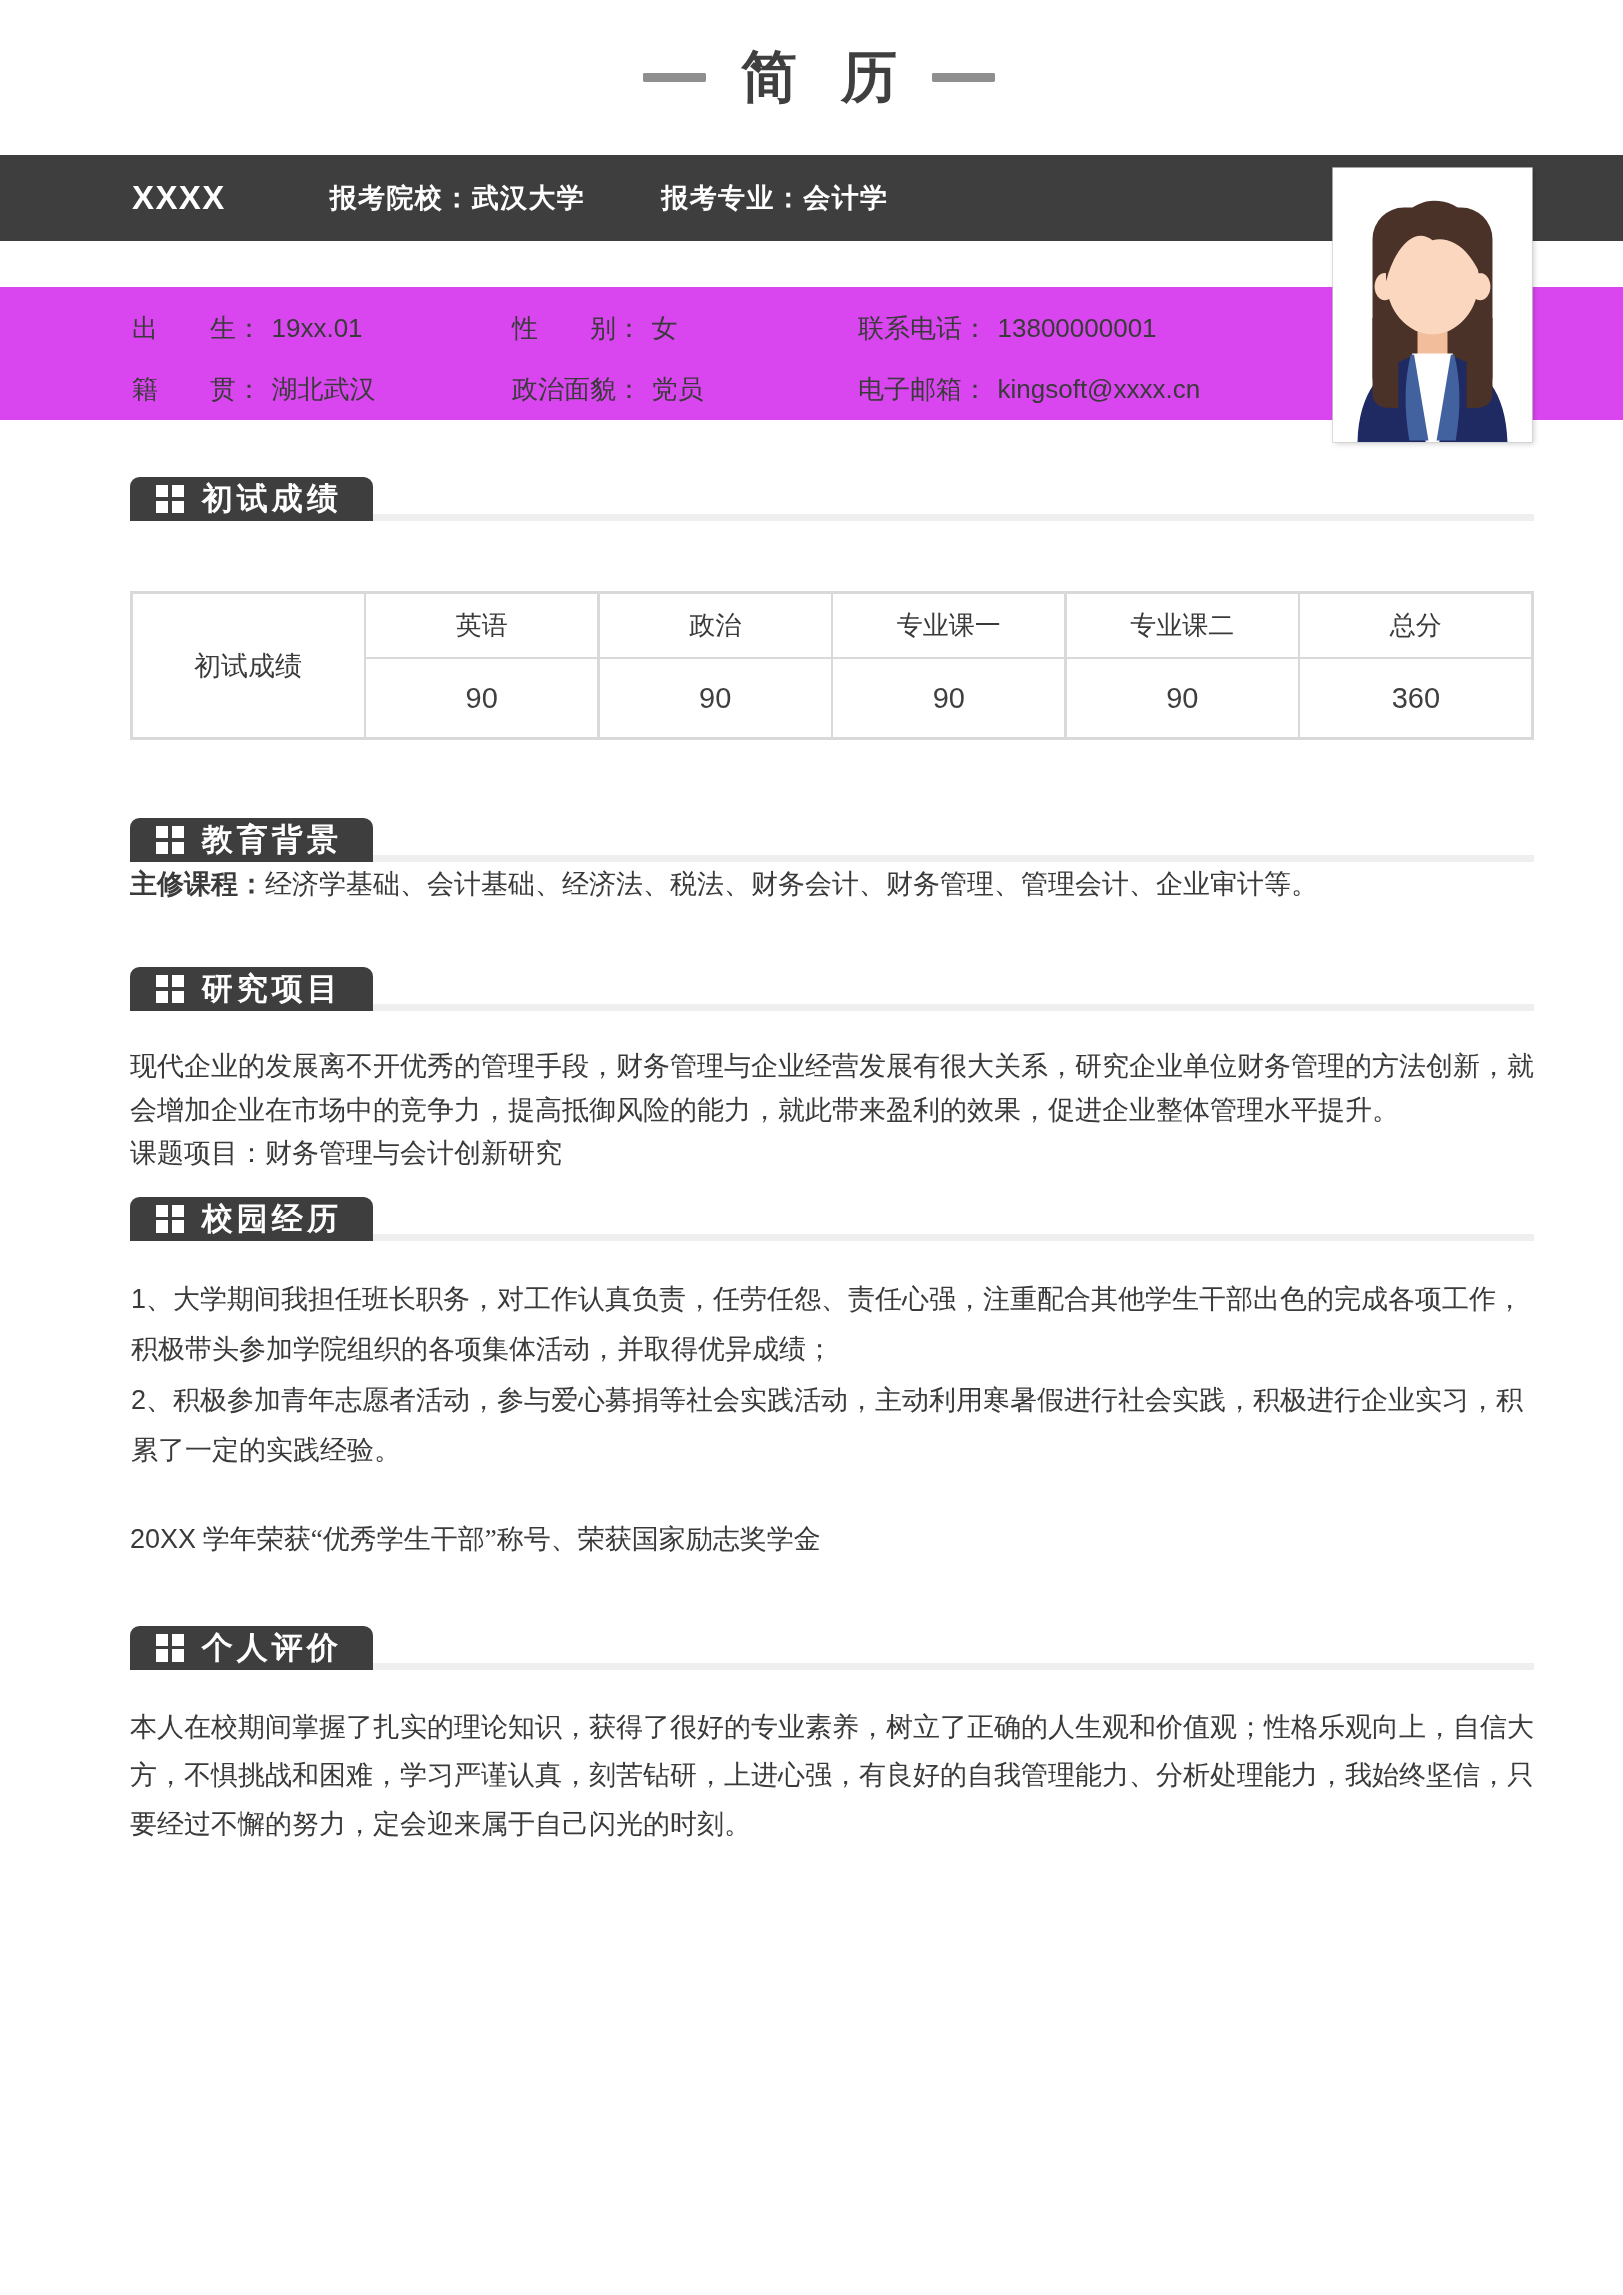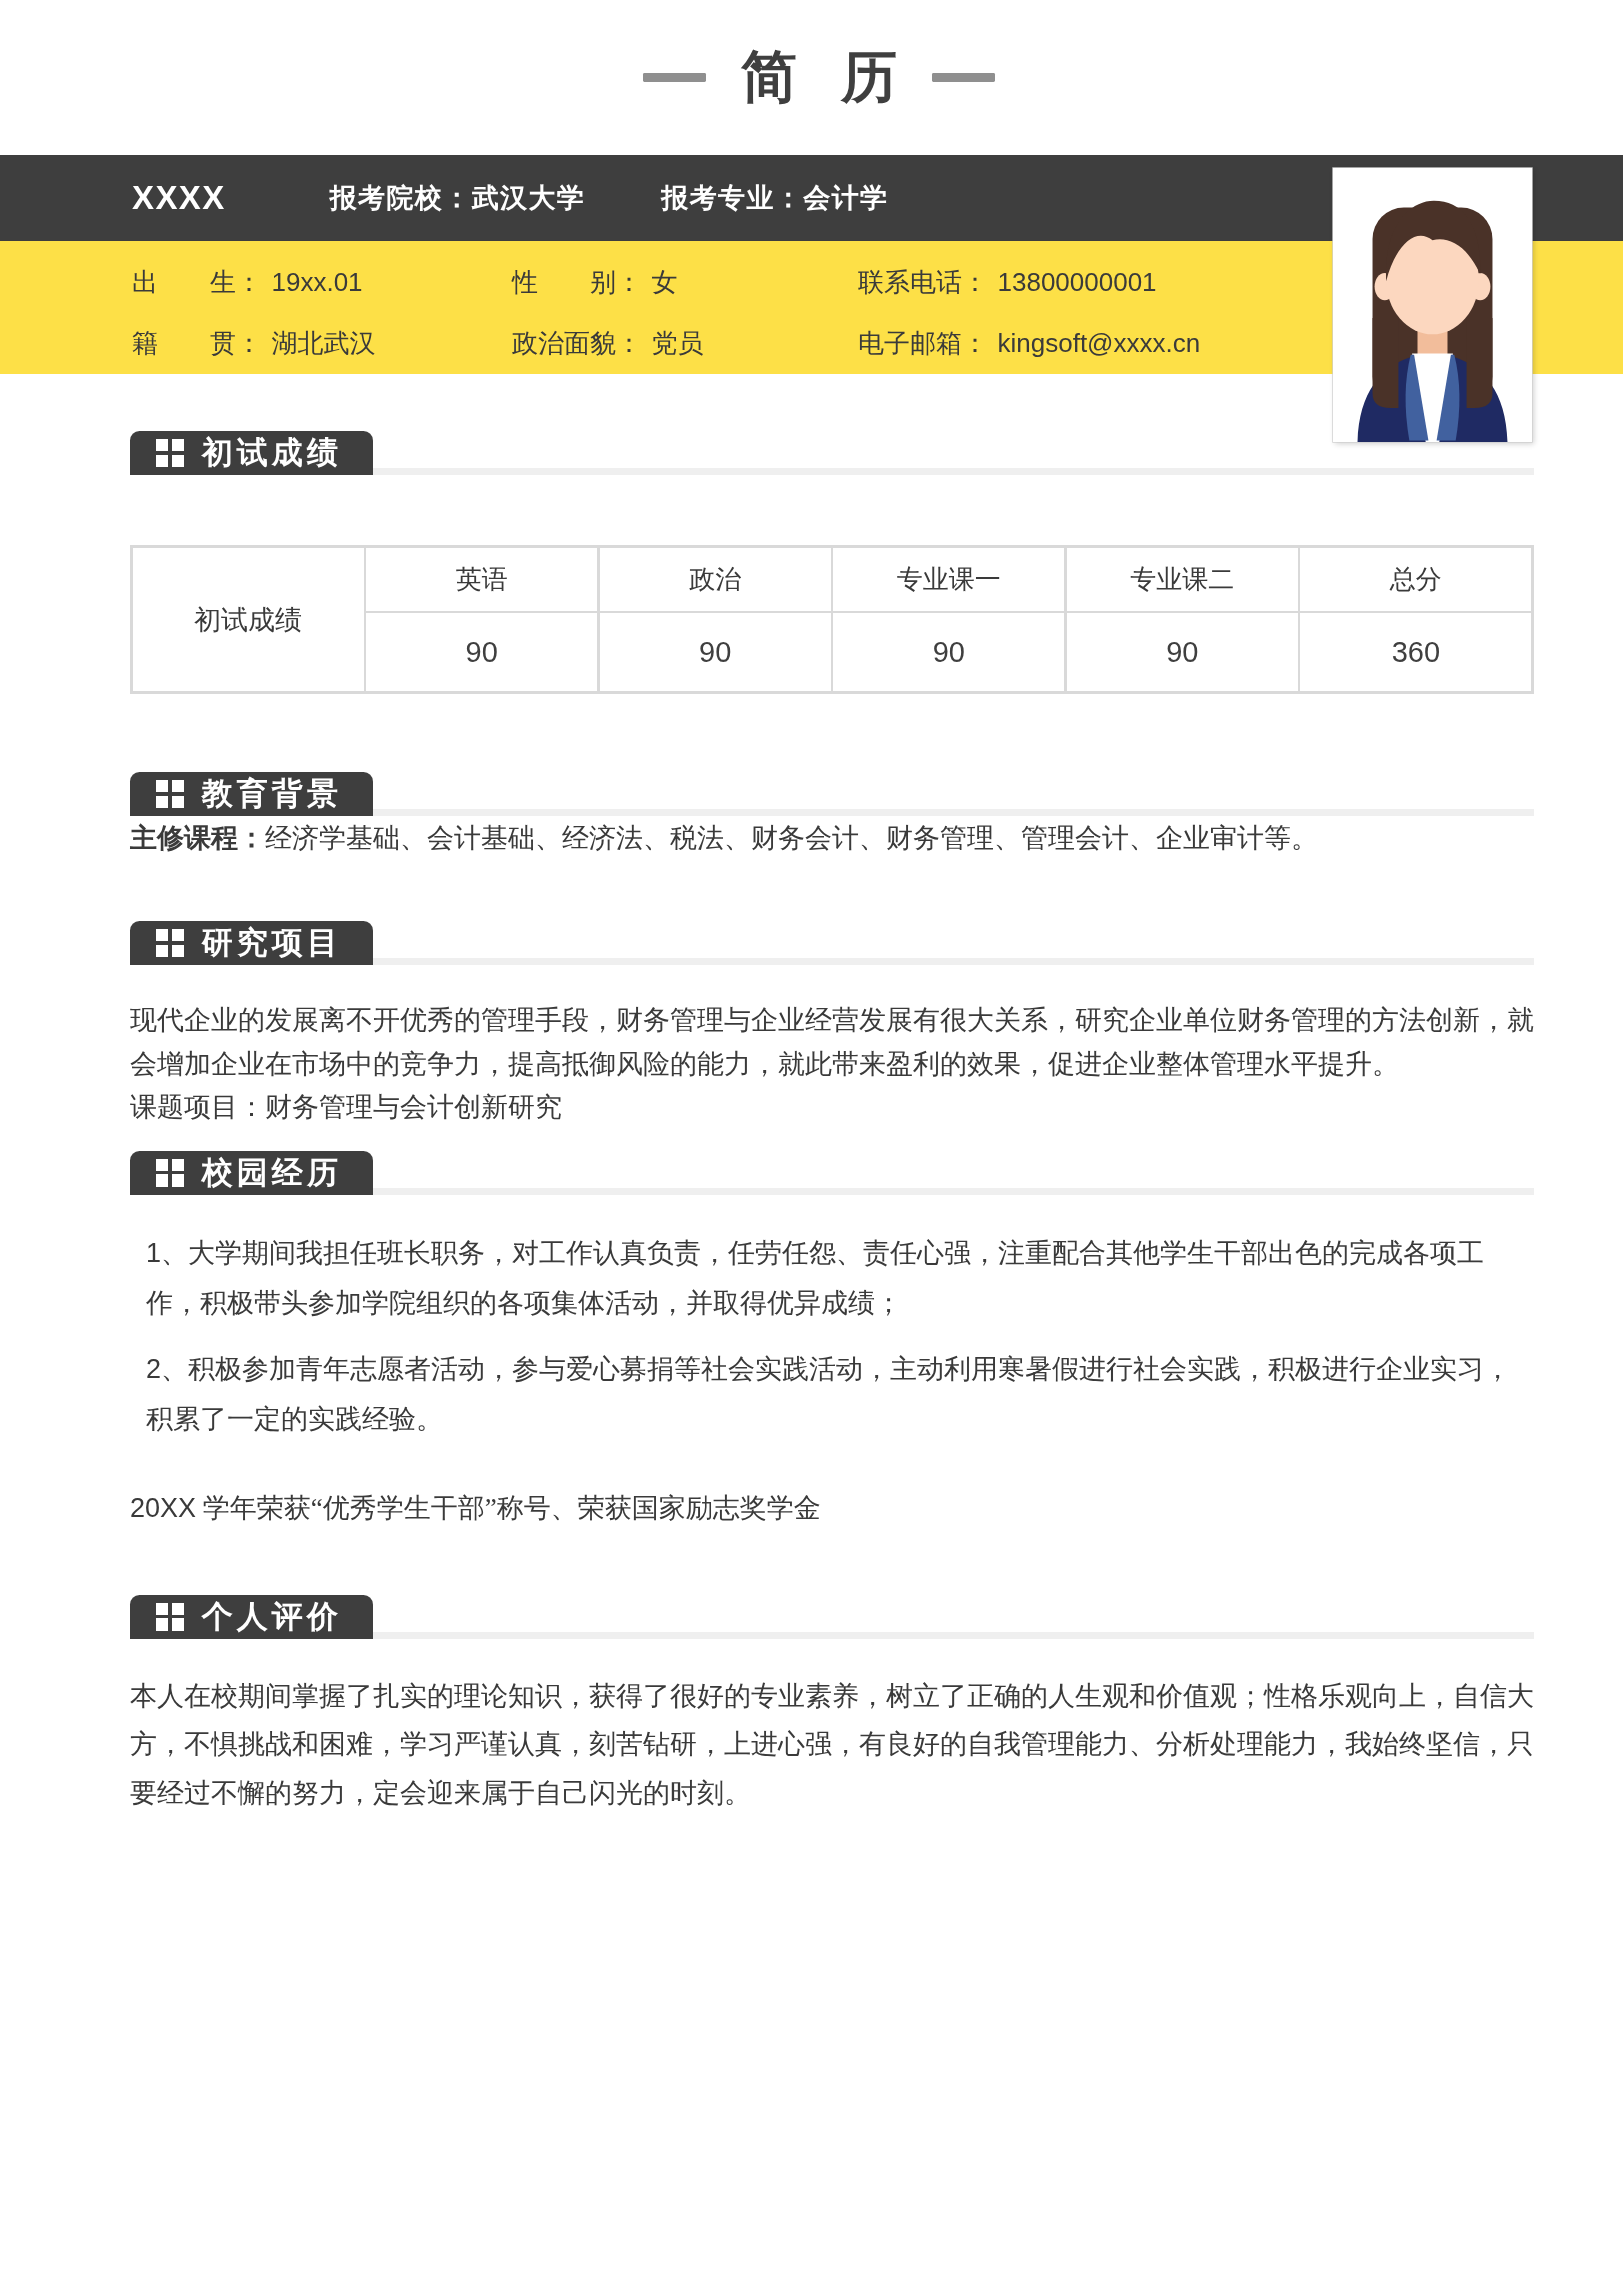--- a/index.html
+++ b/index.html
@@ -12,22 +12,22 @@
   .title-dash.left{margin-right:35px;}
   .title-dash.right{margin-left:35px;}
   .title-text{font-size:56px;font-weight:bold;color:#3f3f3f;letter-spacing:44px;margin-right:-44px;}
 
   
   .band{height:86px;background:#3e3e3e;display:flex;align-items:center;padding-left:132px;box-sizing:border-box;}
   .band .name{font-family:"Liberation Sans","DejaVu Sans",sans-serif;font-size:33px;font-weight:bold;color:#ffffff;margin-right:104px;letter-spacing:1.4px;}
   .band .apply{font-size:27px;font-weight:bold;color:#ffffff;letter-spacing:1.4px;margin-right:76px;}
 
   
-  .info-band{height:133px;background:#fde047;display:grid;grid-template-columns:380px 346px 1fr;
-             grid-auto-rows:1fr;align-items:center;padding:11px 293px 0 132px;box-sizing:border-box;}
+  .info-band{height:133px;background:#d946ef;display:grid;grid-template-columns:380px 346px 1fr;
+             grid-auto-rows:1fr;align-items:center;padding:11px 293px 0 132px;box-sizing:border-box;margin-top:46px;}
   .field{font-size:26px;white-space:nowrap;}
   .field .lbl{display:inline-block;width:104px;text-align:justify;text-align-last:justify;}
   .field .col{margin-right:9.5px;}
   .lat{font-family:"Liberation Sans","DejaVu Sans",sans-serif;}
 
   
   .photo{position:absolute;left:1333px;top:168px;width:199px;height:274px;background:#ffffff;
          box-shadow:0 0 0 0.7px #cfcfcf,2px 2px 5.5px rgba(0,0,0,.18);z-index:3;}
 
   
@@ -60,21 +60,21 @@
   .edu-row .period{justify-self:start;font-family:"Liberation Sans","DejaVu Sans",sans-serif;font-size:29px;}
   .edu-row .school{justify-self:center;}
   .edu-row .major{justify-self:end;}
   .edu-courses{font-size:27px;line-height:1.7;margin:0;}
   .edu-courses .b{font-weight:bold;}
 
   .research-block{margin-top:34px;font-size:27px;line-height:1.62;}
   .research-block p{margin:0;}
 
   .campus-block{margin-top:33px;font-size:27px;line-height:1.86;}
-  .campus-block p{margin:16px;}
+  .campus-block p{margin:1px;}
   .campus-block .num{font-family:"Liberation Sans","DejaVu Sans",sans-serif;}
 
   .award-line{margin-top:42px;font-size:27px;line-height:1.6;}
   .award-line .year{font-family:Liberation Sans, sans-serif;}
 
   .eval-block{margin-top:33px;font-size:27px;line-height:1.8;}
   .eval-block p{margin:0;}
 </style>
 </head>
 <body>

